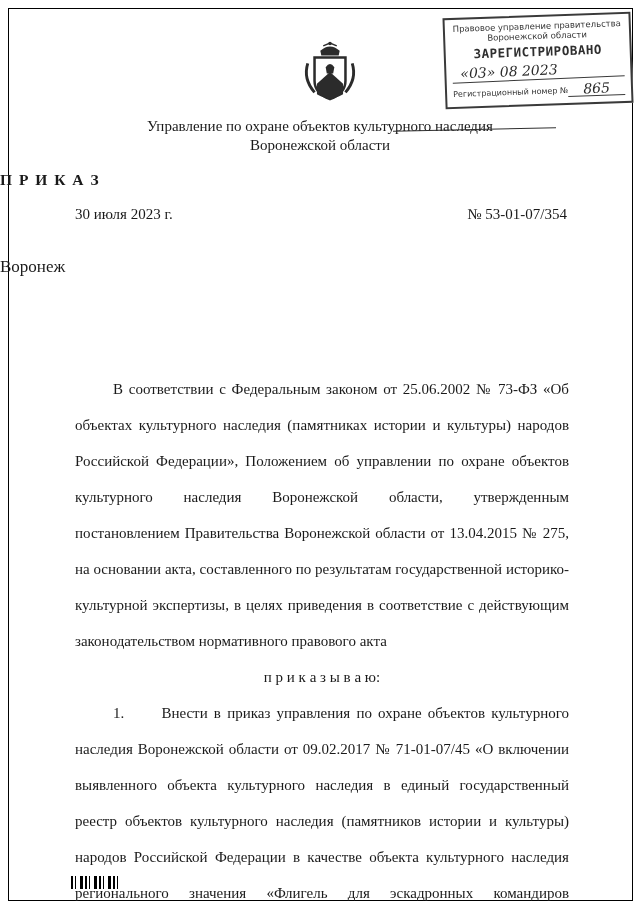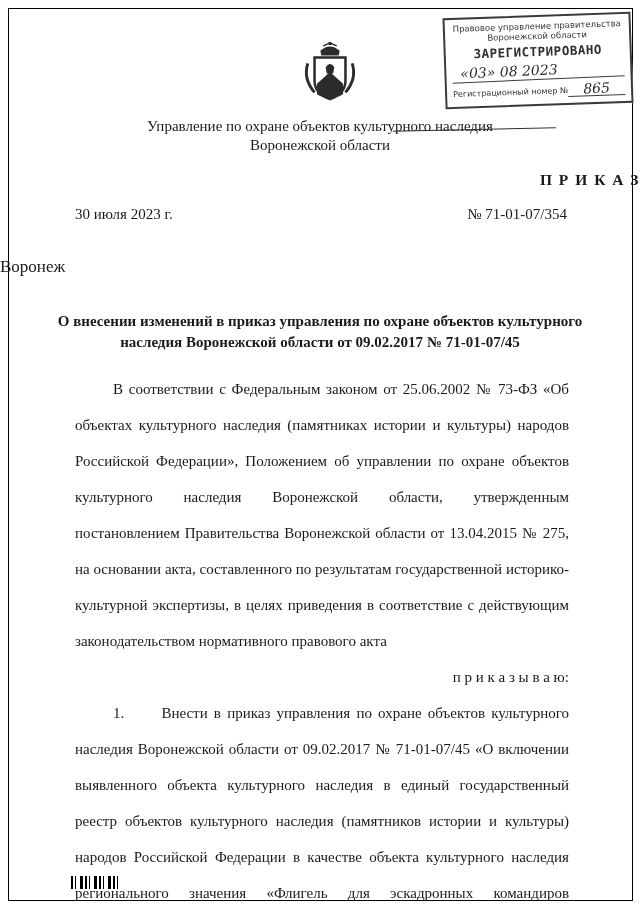--- a/index.html
+++ b/index.html
@@ -40,38 +40,38 @@
 
   .org-title {
     position:absolute; left:0; right:0; top:117px; text-align:center;
     font-weight:normal; font-size:15px; line-height:19px;
   }
   .strike-line {
     position:absolute; left:393px; top:129px; width:163px; height:0;
     border-top:1.6px solid #2f2f2f; transform:rotate(-1.2deg);
   }
   .doc-type {
-    position:absolute; left:0; right:0; top:171px; text-align:right;
+    position:absolute; left:0; right:0; top:171px; text-align:left;
     font-weight:bold; font-size:15.5px; letter-spacing:1.5px;
   }
   .meta {
     position:absolute; left:75px; right:73px; top:206px;
     display:flex; justify-content:space-between; font-size:15px;
   }
   .city { position:absolute; left:0; right:0; top:257px; text-align:left; font-size:17px; }
   .subject {
     position:absolute; left:55px; right:55px; top:311px; text-align:center;
     font-weight:bold; font-size:15px; line-height:21px;
   }
   .body-text {
     position:absolute; left:75px; width:494px; top:371px;
     font-size:15px; line-height:36px; text-align:justify;
   }
   .body-text p.indent { text-indent:38px; }
-  .body-text p.directive { text-align:right; text-indent:0; }
+  .body-text p.directive { text-align:center; text-indent:0; }
   .barcode {
     position:absolute; left:71px; top:876px; width:48px; height:13px;
     background:repeating-linear-gradient(90deg,
       #000 0 2px, #fff 2px 4px, #000 4px 5px, #fff 5px 9px,
       #000 9px 12px, #fff 12px 14px);
   }
 </style>
 </head>
 <body>
 
@@ -109,26 +109,25 @@
   <div class="org-title">
     <div>Управление по охране объектов культурного наследия</div>
     <div>Воронежской области</div>
   </div>
   <div class="strike-line"></div>
 
   <div class="doc-type">П Р И К А З</div>
 
   <div class="meta">
     <span>30 июля 2023 г.</span>
-    <span>№ 71-01-07/354</span>
+    <span>№ 53-01-07/354</span>
   </div>
 
   <div class="city">Воронеж</div>
 
-  <div class="subject">О внесении изменений в приказ управления по охране объектов культурного наследия Воронежской области от 09.02.2017 № 71-01-07/45</div>
 
   <div class="body-text">
     <p class="indent">В соответствии с Федеральным  законом от 25.06.2002  № 73-ФЗ «Об объектах культурного наследия (памятниках истории и культуры) народов Российской Федерации»,  Положением об управлении по охране объектов культурного наследия Воронежской области, утвержденным постановлением Правительства Воронежской области от 13.04.2015 № 275,  на основании акта, составленного по результатам государственной историко-культурной экспертизы, в целях приведения в соответствие с действующим законодательством нормативного правового акта</p>
     <p class="directive">п р и к а з ы в а ю:</p>
     <p class="indent">1.&nbsp;&nbsp;&nbsp;&nbsp;&nbsp;&nbsp;Внести в приказ управления по охране объектов культурного наследия Воронежской области от 09.02.2017 № 71-01-07/45 «О включении выявленного объекта культурного наследия в единый государственный реестр объектов культурного наследия (памятников истории и культуры) народов Российской Федерации в качестве объекта культурного наследия регионального значения «Флигель для эскадронных командиров Романовской слободы (двухэтажный)», об утверждении требований к осуществлению деятельности в границах территории объекта культурного наследия» следующие изменения:</p>
   </div>
 
   <div class="barcode"></div>
 </div>
 

